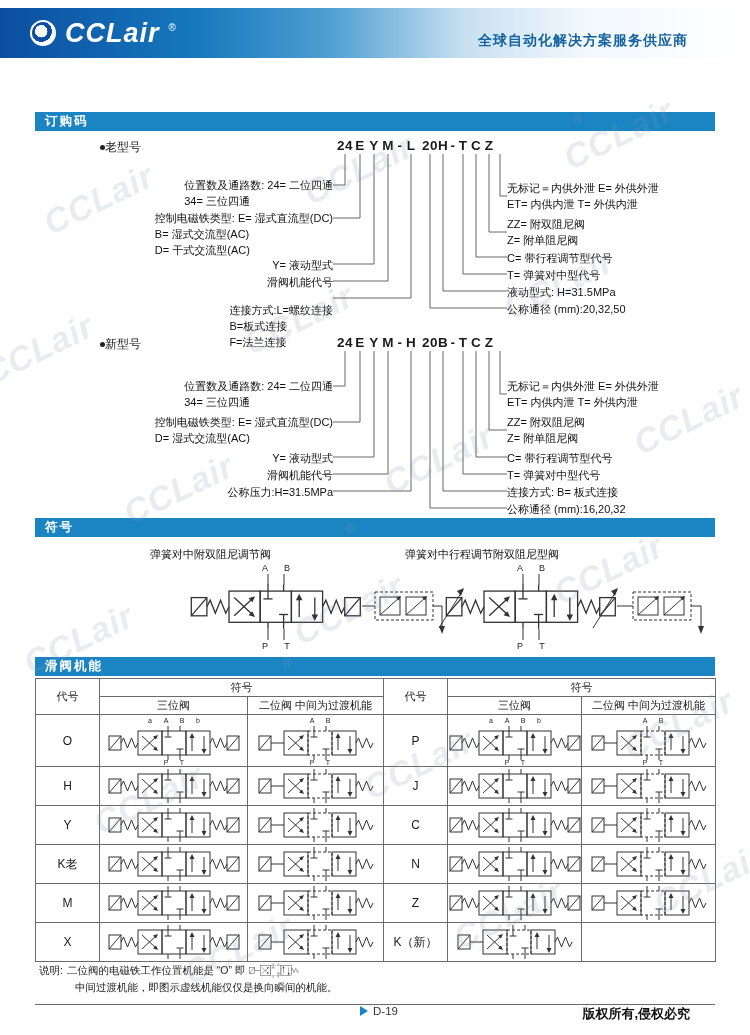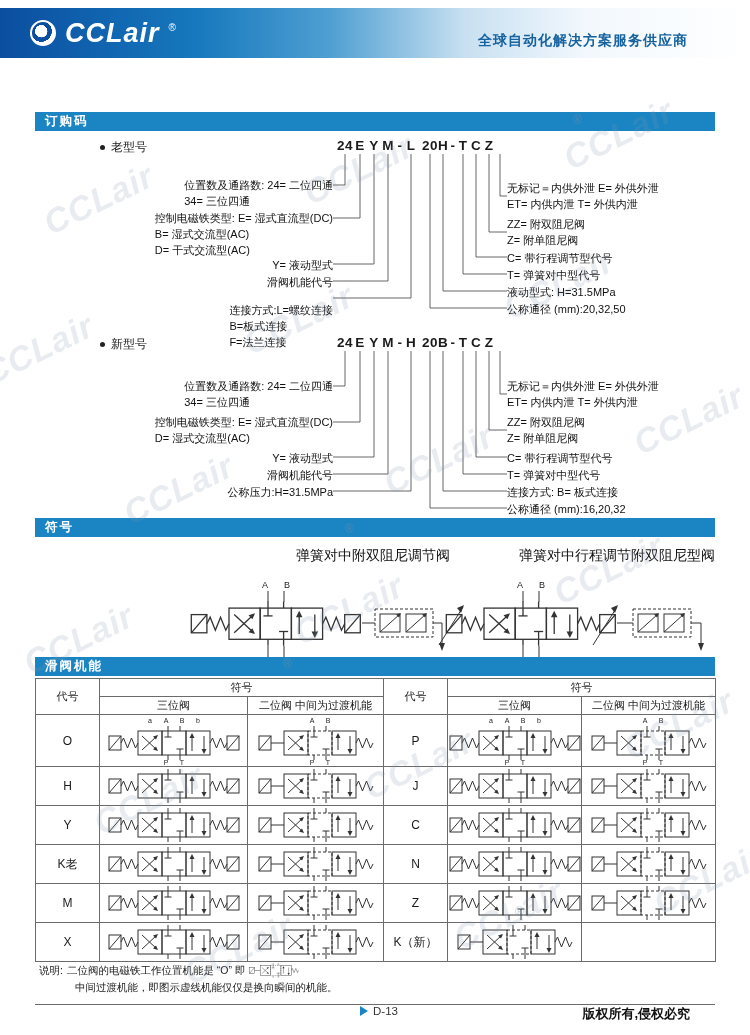--- a/index.html
+++ b/index.html
@@ -23,31 +23,31 @@
   .logo-reg { color:#fff; font-size:10px; align-self:flex-start; margin-top:4px; }
   .slogan { position:absolute; right:62px; top:24px; color:#15629f; font-size:14px; font-weight:bold; letter-spacing:1px; }
 
   
   .secbar { position:absolute; left:35px; width:680px; height:19px; background:#1b85c3; color:#fff;
             font-size:12.5px; font-weight:bold; line-height:19px; padding-left:10px; letter-spacing:2px; z-index:10; }
 
   
   .ordering { position:absolute; top:130px; left:0; width:750px; height:392px; }
   .conn { position:absolute; left:0; top:0; width:750px; height:392px; }
-  .model-lab { position:absolute; left:100px; font-size:12px; display:flex; align-items:center; gap:6px; }
+  .model-lab { position:absolute; left:100px; font-size:12px; display:flex; align-items:center; gap:0; }
   .bullet { width:5px; height:5px; border-radius:50%; background:#222; display:inline-block; }
   .code-row { position:absolute; left:0; width:100%; height:16px; }
   .code-ch { position:absolute; top:0; transform:translateX(-50%); font-size:13.5px; font-weight:bold; letter-spacing:.5px; white-space:nowrap; }
   .ann { font-size:11px; line-height:16px; color:#111; white-space:nowrap; }
   .ann-l { position:absolute; right:417px; }
   .ann-r { position:absolute; left:507px; text-align:left; }
 
   
   .fig { position:absolute; top:547px; }
-  .figcap { font-size:14px; text-align:right; margin-bottom:14px; color:#111; }
+  .figcap { font-size:11px; text-align:left; margin-bottom:0; color:#111; }
   .sk { stroke:#333; stroke-width:1; fill:none; }
   .pl2 { font-size:9px; fill:#222; stroke:none; text-anchor:middle; }
 
   
   .spool-table { position:absolute; top:678px; left:35px; width:680px; border-collapse:collapse; table-layout:fixed; z-index:5; }
   .spool-table th, .spool-table td { border:1px solid #6b6b6b; text-align:center; vertical-align:middle; padding:0; }
   .spool-table th { font-weight:normal; font-size:11px; height:18px; }
   .code-cell { font-size:12px; }
   tr.row1 td { height:52px; }
   tr.rown td { height:38px; }
@@ -548,17 +548,17 @@
       <span>二位阀的电磁铁工作位置机能是 “O” 即</span>
       <svg width="50" height="17" viewBox="0 0 116 38">
           <use href="#v2"></use>
         </svg>
     </div>
     <div class="note-line2">中间过渡机能，即图示虚线机能仅仅是换向瞬间的机能。</div>
   </div>
 
   <div class="footer-page">
     <span class="tri"></span>
-    <span>D-13</span>
+    <span>D-19</span>
   </div>
   <div class="footer-copy">版权所有,侵权必究</div>
 
 </div>
 
 </body></html>

